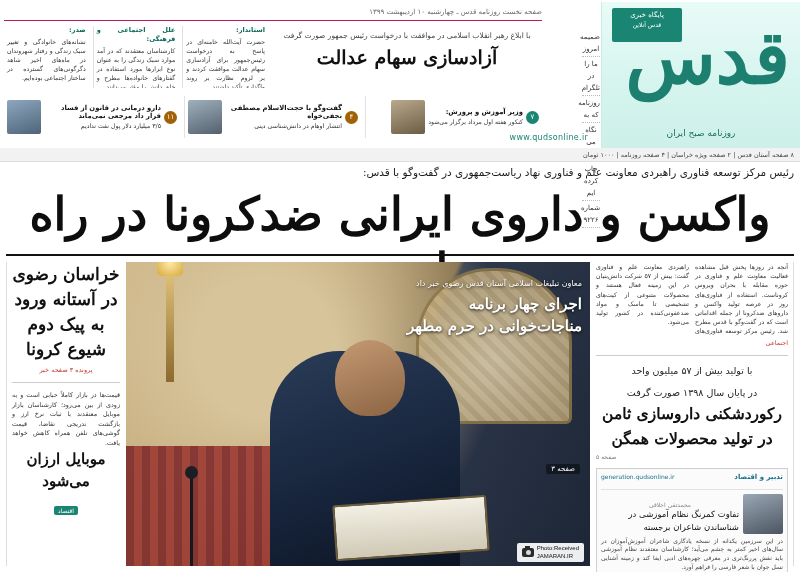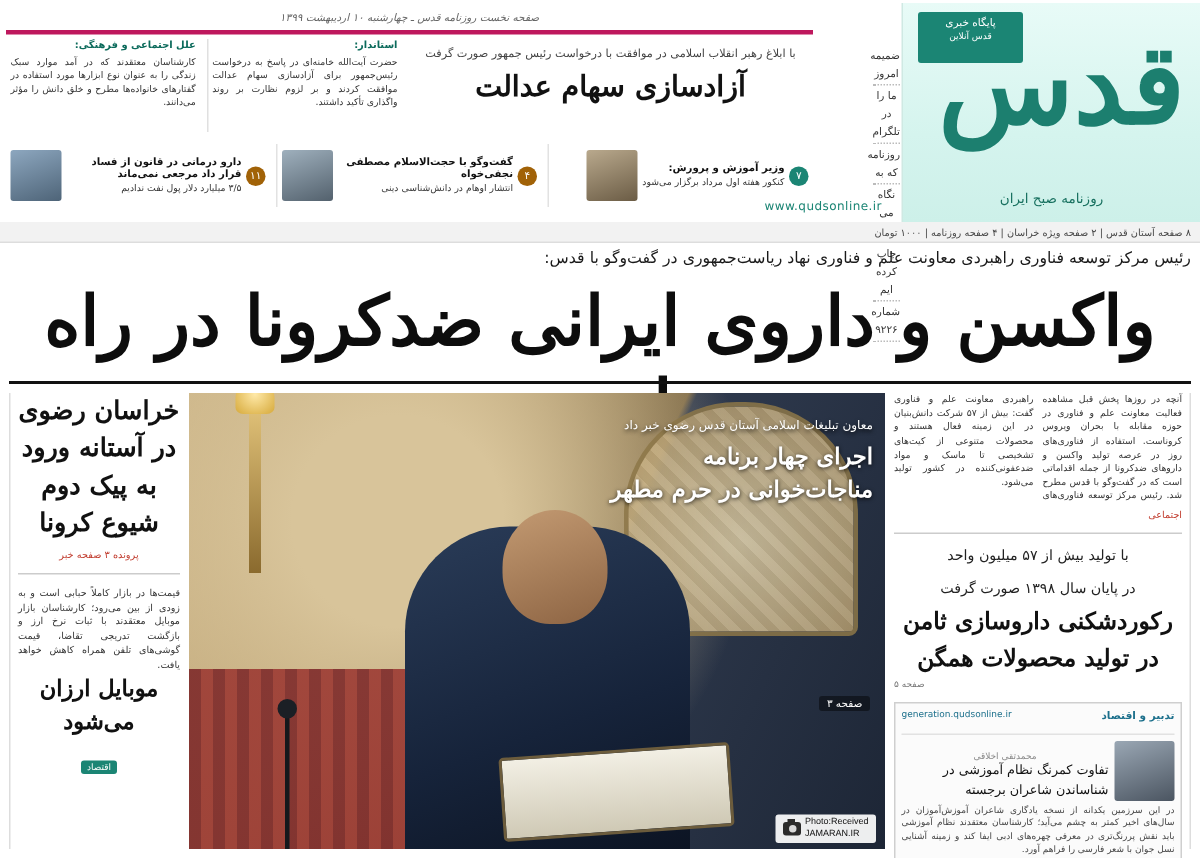--- a/index.html
+++ b/index.html
@@ -103,26 +103,25 @@
     color: #111;
     margin-top: 5px;
     font-family: "DejaVu Serif", serif;
   }
   .top-thin {
     position: absolute;
     top: 4px;
     right: 258px;
     left: 4px;
     height: 16px;
-    border-bottom: 3px solid #be185d;
+    border-bottom: 1px solid #be185d;
     font-size: 7px;
     color: #666;
-    text-align: center;
+    text-align: right;
     line-height: 16px;
-    font-style: italic;
   }
 
   .side-briefs {
     position: absolute;
     top: 26px;
     left: 4px;
     width: 264px;
     display: flex;
     gap: 4px;
   }
@@ -553,20 +552,24 @@
     </div>
 
     <div class="side-briefs">
       <div class="brief">
         <b>استاندار:</b>
         <span>حضرت آیت‌الله خامنه‌ای در پاسخ به درخواست رئیس‌جمهور برای آزادسازی سهام عدالت موافقت کردند و بر لزوم نظارت بر روند واگذاری تأکید داشتند.</span>
       </div>
       <div class="brief">
         <b>علل اجتماعی و فرهنگی:</b>
         <span>کارشناسان معتقدند که در آمد موارد سبک زندگی را به عنوان نوع ابزارها مورد استفاده در گفتارهای خانواده‌ها مطرح و خلق دانش را مؤثر می‌دانند.</span>
+      </div>
+      <div class="brief">
+        <b>صدر:</b>
+        <span>نشانه‌های خانوادگی و تغییر سبک زندگی و رفتار شهروندان در ماه‌های اخیر شاهد دگرگونی‌های گسترده در ساختار اجتماعی بوده‌ایم.</span>
       </div>
     </div>
 
     <div class="news-row">
       <div class="news-item">
         <div class="news-num">۷</div>
         <div class="news-text">
           <b>وزیر آموزش و پرورش:</b>
           <span>کنکور هفته اول مرداد برگزار می‌شود</span>
         </div>

